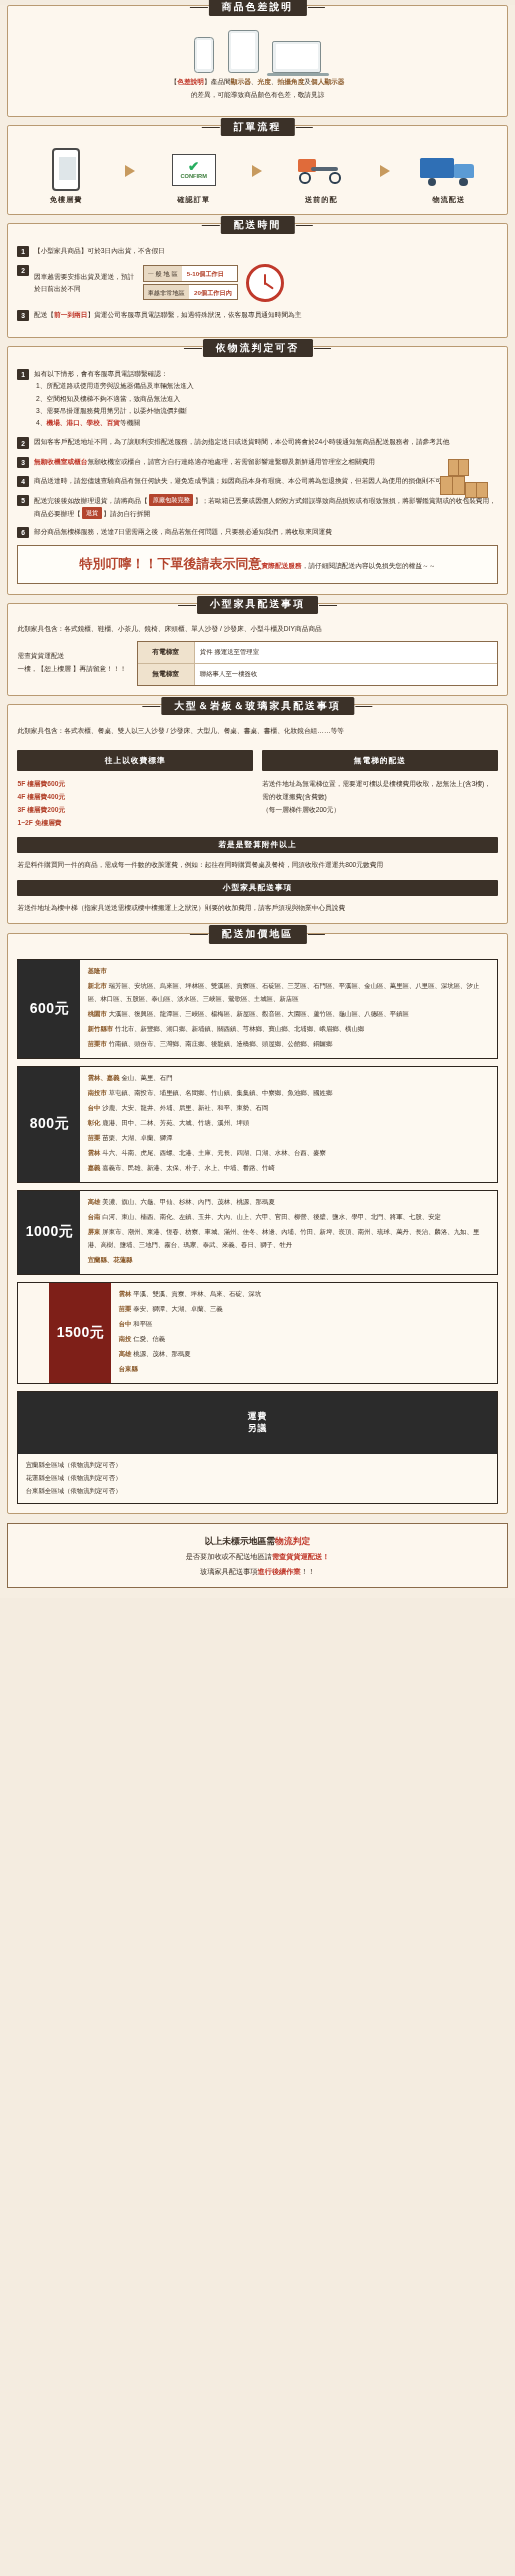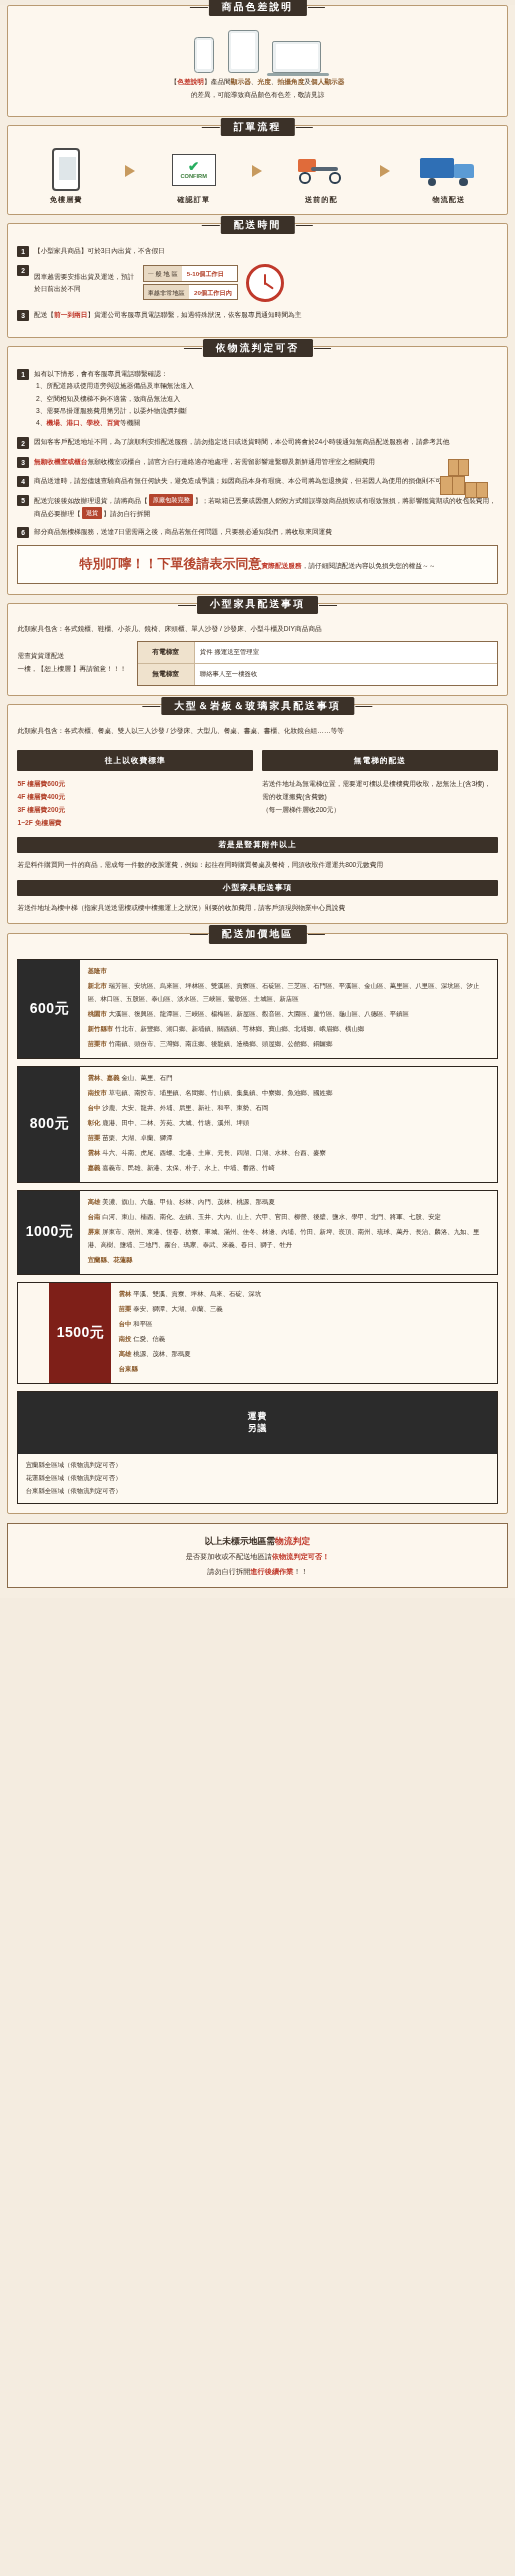--- a/index.html
+++ b/index.html
@@ -623,21 +623,21 @@
         <div>台東縣全區域（依物流判定可否）</div>
       </div>
     </div>
   </div>
 
   <div class="footer-note">
     <div class="big">
       <span>以上未標示地區需</span><span class="hl-red">物流判定</span>
     </div>
     <div>
-      <span>是否要加收或不配送地區請</span><span class="hl-red">依物流判定可否！</span>
+      <span>是否要加收或不配送地區請</span><span class="hl-red">需查貨貨運配送！</span>
     </div>
     <div>
-      <span>請勿自行拆開</span><span class="hl-red">進行後續作業</span><span>！！</span>
+      <span>玻璃家具配送事項</span><span class="hl-red">進行後續作業</span><span>！！</span>
     </div>
   </div>
 
 </div>
 
 
 </body></html>

